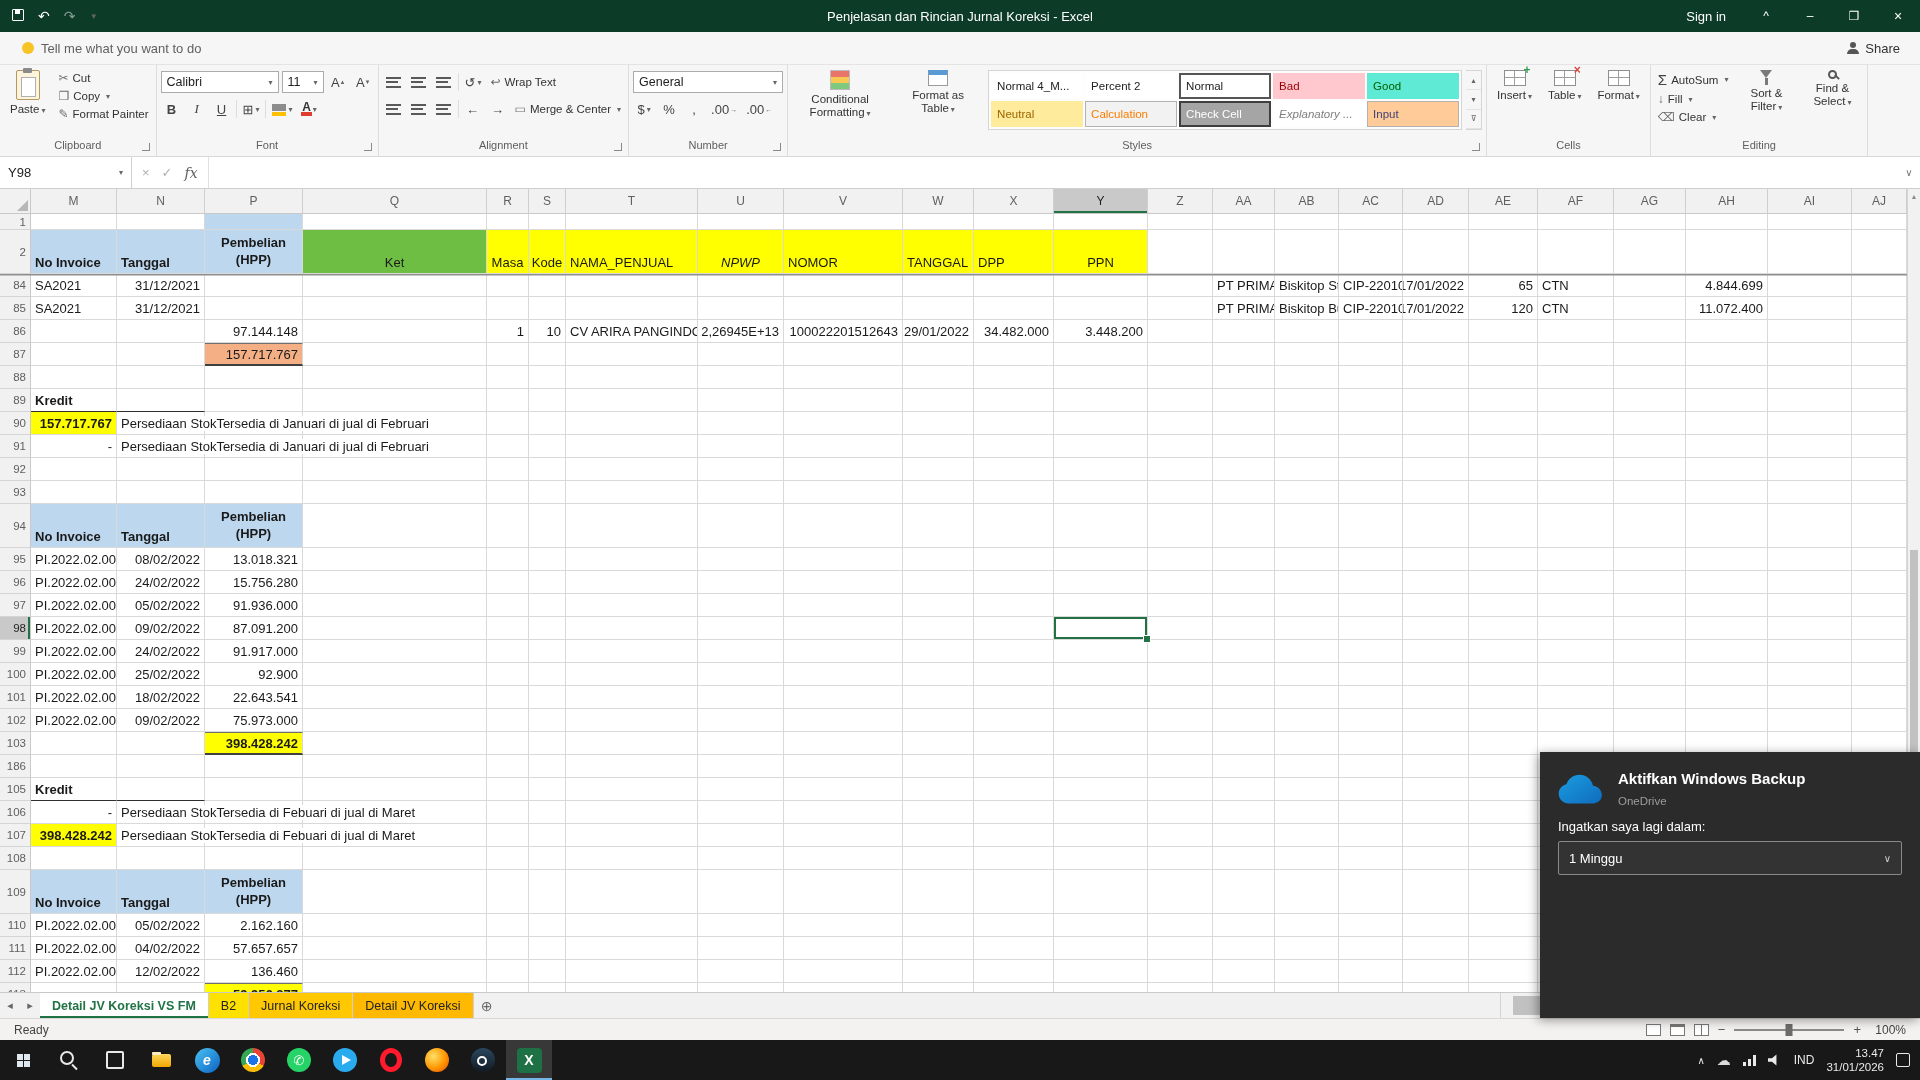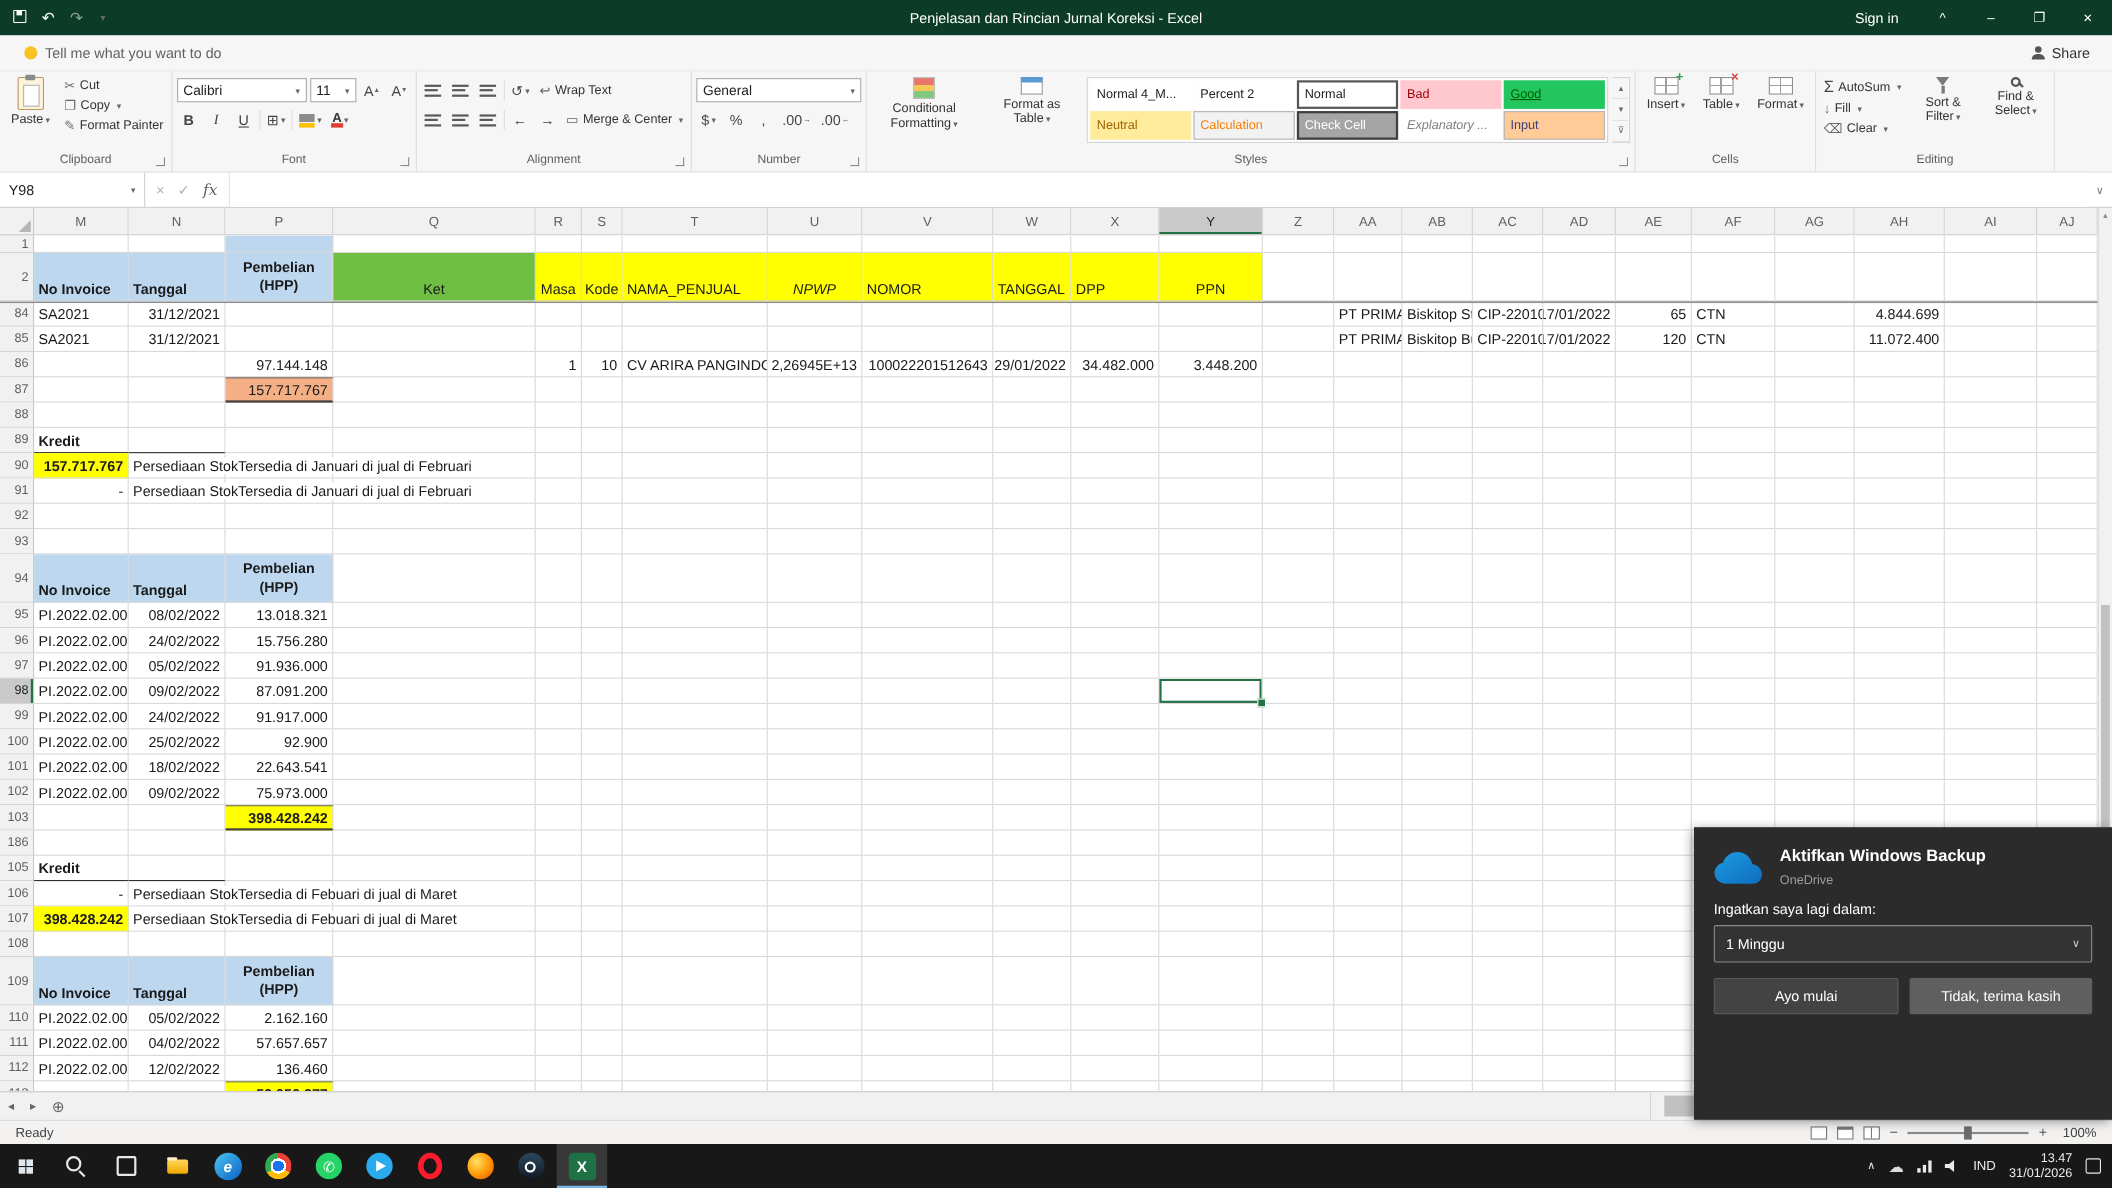--- a/index.html
+++ b/index.html
@@ -61,21 +61,21 @@
   .vsep { width:1px; height:18px; background:#ddd; }
   .colorbar { display:inline-block; position:relative; }
   .fillbar { width:14px; height:13px; background:linear-gradient(to bottom, transparent 0 1px, #8c8c8c 1px 8px, transparent 8px 9px, #ffc000 9px 13px); }
   .fontbar { font-weight:bold; font-size:12px; line-height:10px; padding-bottom:4px; color:#333; }
   .fontbar::after { content:""; position:absolute; left:-1px; right:-1px; bottom:0; height:4px; background:#e03c31; }
   .bars { width:15px; height:11px; border-top:2px solid #595959; border-bottom:2px solid #595959; position:relative; display:inline-block; }
   .bars::after { content:""; position:absolute; left:0; right:3px; top:2.5px; height:2px; background:#595959; }
   .gallery { display:grid; grid-template-columns:repeat(5, 92px); grid-auto-rows:26px; gap:2px; background:#fdfdfd; border:1px solid #d5d5d5; padding:2px; margin-top:2px; }
   .chip { display:flex; align-items:center; padding:0 5px; font-size:11.5px; color:#222; background:#fff; border:1px solid transparent; overflow:hidden; white-space:nowrap; }
   .chip-bad { background:#FFC7CE; color:#9C0006; }
-  .chip-good { background:#22c55e; color:#006100;text-decoration:underline; }
+  .chip-good { background:#5eead4; color:#006100; }
   .chip-neutral { background:#FFEB9C; color:#9C6500; }
   .chip-calc { background:#F2F2F2; color:#FA7D00; border-color:#b2b2b2; }
   .chip-check { background:#A5A5A5; color:#fff; border:2px solid #3f3f3f; }
   .chip-expl { color:#7f7f7f; font-style:italic; }
   .chip-input { background:#FFCC99; color:#3F3F76; border-color:#b2b2b2; }
   .chip-selected { border:2px solid #555; }
   .galarrows { width:16px; height:60px; margin-top:2px; border:1px solid #d5d5d5; border-left:none; display:flex; flex-direction:column; }
   .galarrows span { flex:1; display:flex; align-items:center; justify-content:center; font-size:8px; color:#666; border-bottom:1px solid #e3e3e3; }
   .cfic { width:20px; height:20px; background:linear-gradient(180deg,#e8746a 0 33%,#f7c853 33% 66%,#7fc97f 66%); border:1px solid #bbb; }
   .ftic { width:20px; height:16px; background:#fff; border:1px solid #9a9a9a; border-top:5px solid #5b9bd5; }
@@ -1521,20 +1521,26 @@
     <div class="vscroll">
       <span class="arr up">▲</span>
       <div class="vthumb"></div>
       <span class="arr dn">▼</span>
     </div>
   </div>
 
   <div class="tabbar">
     <span class="tnav">◂</span>
     <span class="tnav">▸</span>
+    <div class="stabs">
+        <div class="stab active">Detail JV Koreksi VS FM</div>
+        <div class="stab" style="background: rgb(255, 225, 0);">B2</div>
+        <div class="stab" style="background: rgb(255, 200, 0);">Jurnal Koreksi</div>
+        <div class="stab" style="background: rgb(255, 185, 0);">Detail JV Koreksi</div>
+      </div>
     <span class="addsheet">⊕</span>
     <div class="hscroll">
         <div class="hthumb"></div>
       </div>
   </div>
 
   <div class="statusbar">
     <span class="ready">Ready</span>
     <div class="sb-right">
       <span class="vic v1"></span>
@@ -1620,19 +1626,15 @@
       <div class="toast-txt">
         <div class="toast-title">Aktifkan Windows Backup</div>
         <div class="toast-brand">OneDrive</div>
       </div>
     </div>
     <div class="toast-remind">Ingatkan saya lagi dalam:</div>
     <div class="toast-select">
       <span>1 Minggu</span>
       <span class="chev">∨</span>
     </div>
-    <div class="toast-btns">
-      <div class="toast-btn primary">Ayo mulai</div>
-      <div class="toast-btn">Tidak, terima kasih</div>
-    </div>
   </div>
 
 </div>
 
 </body></html>

